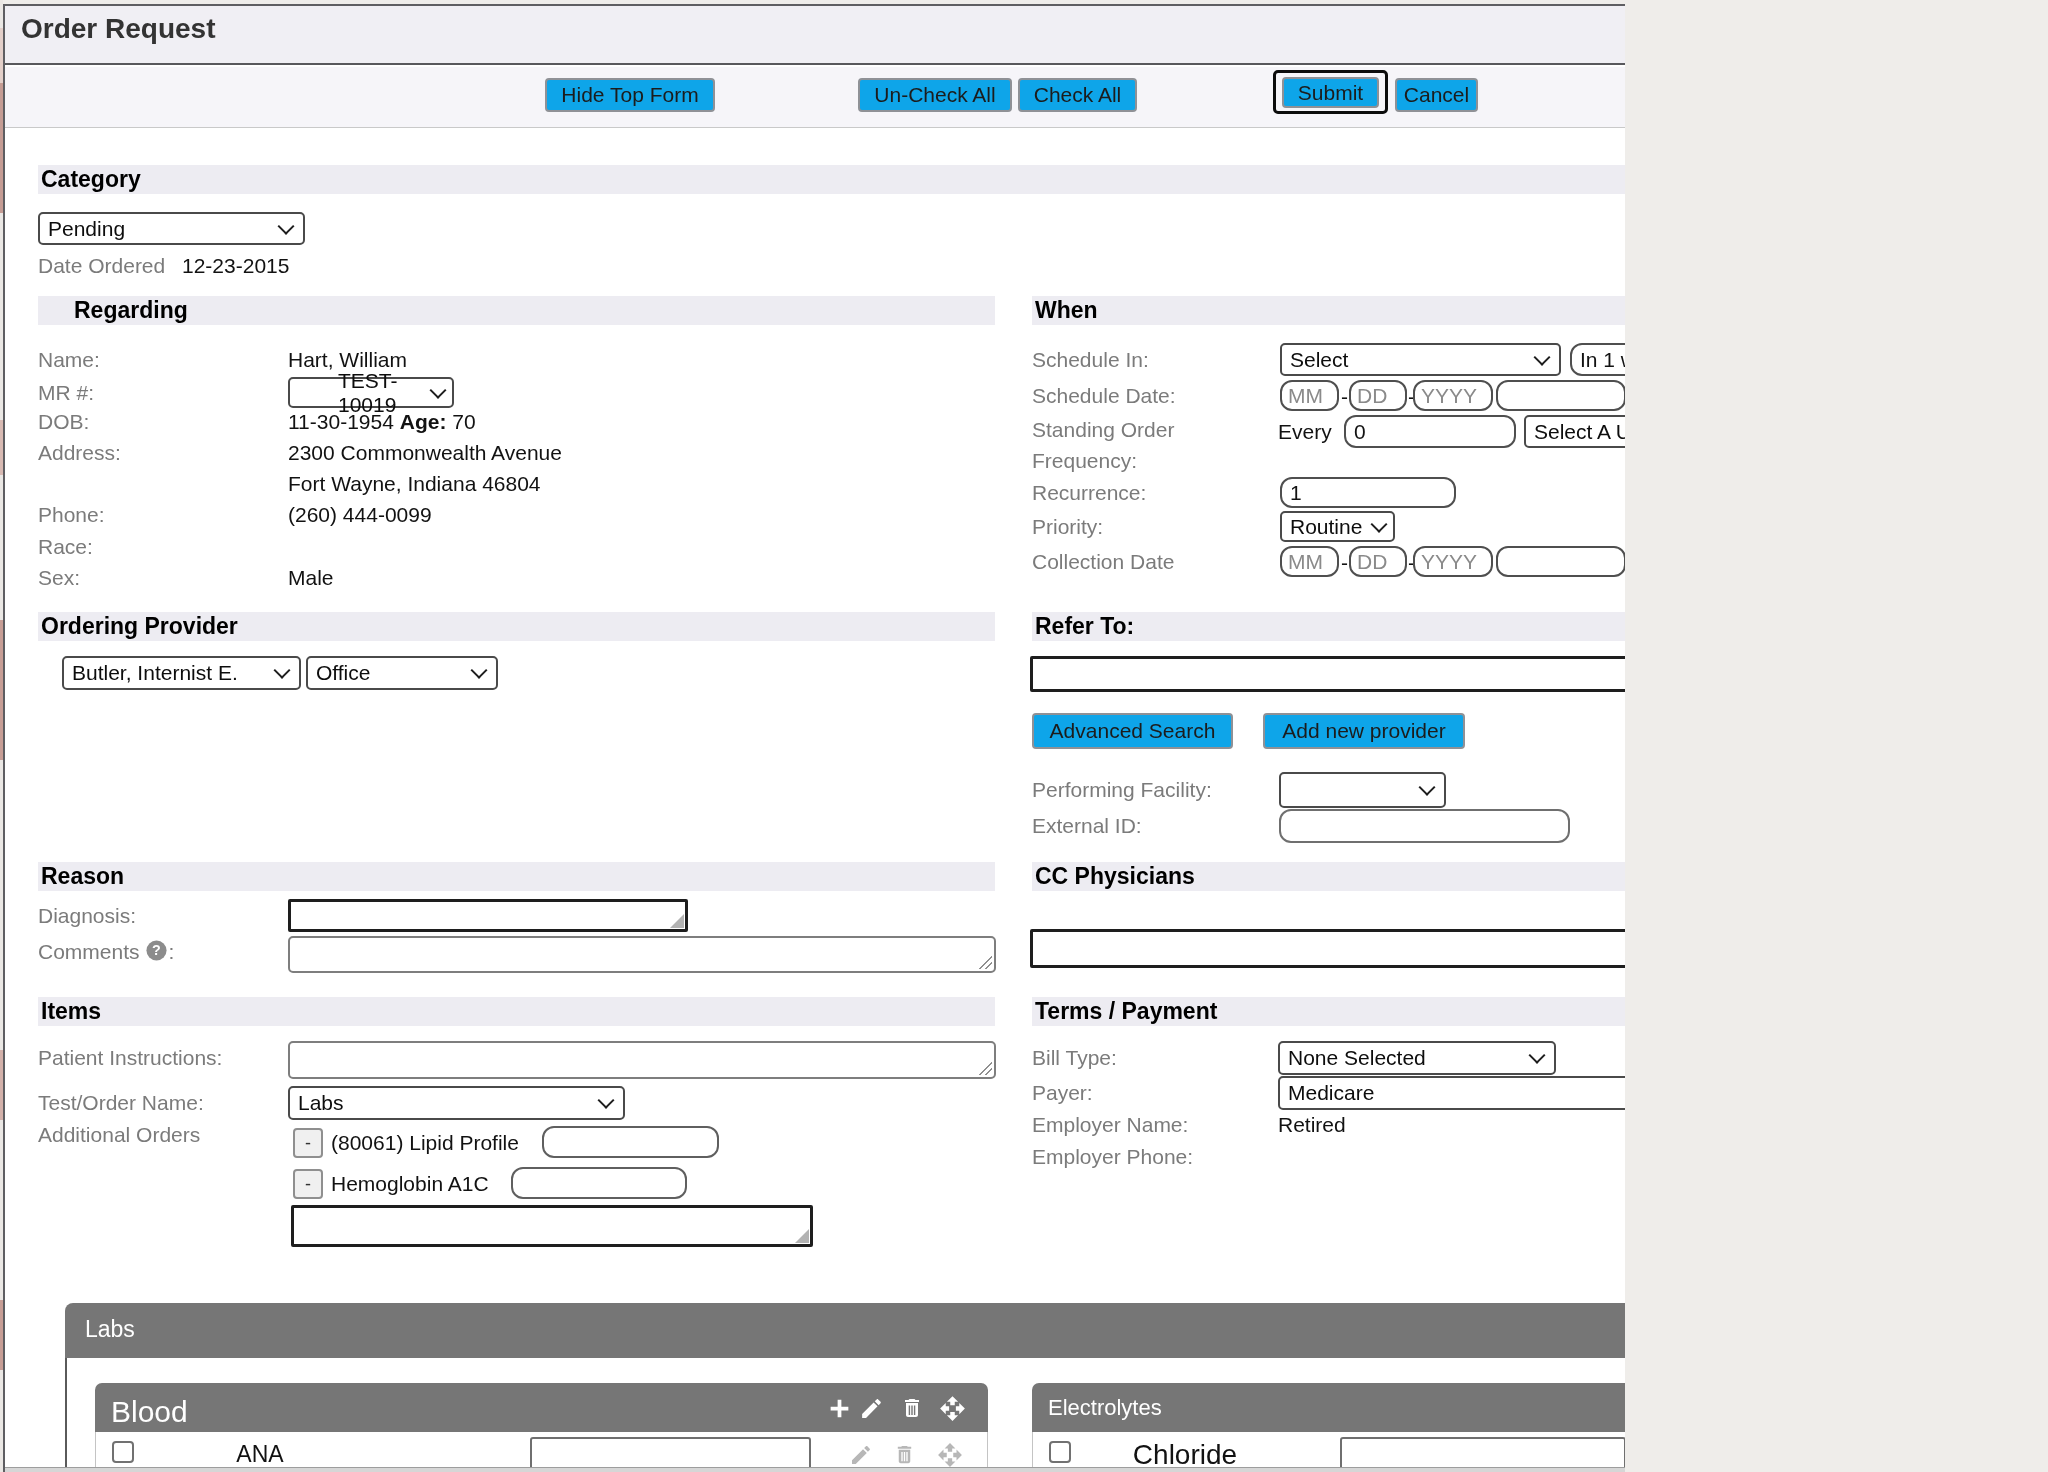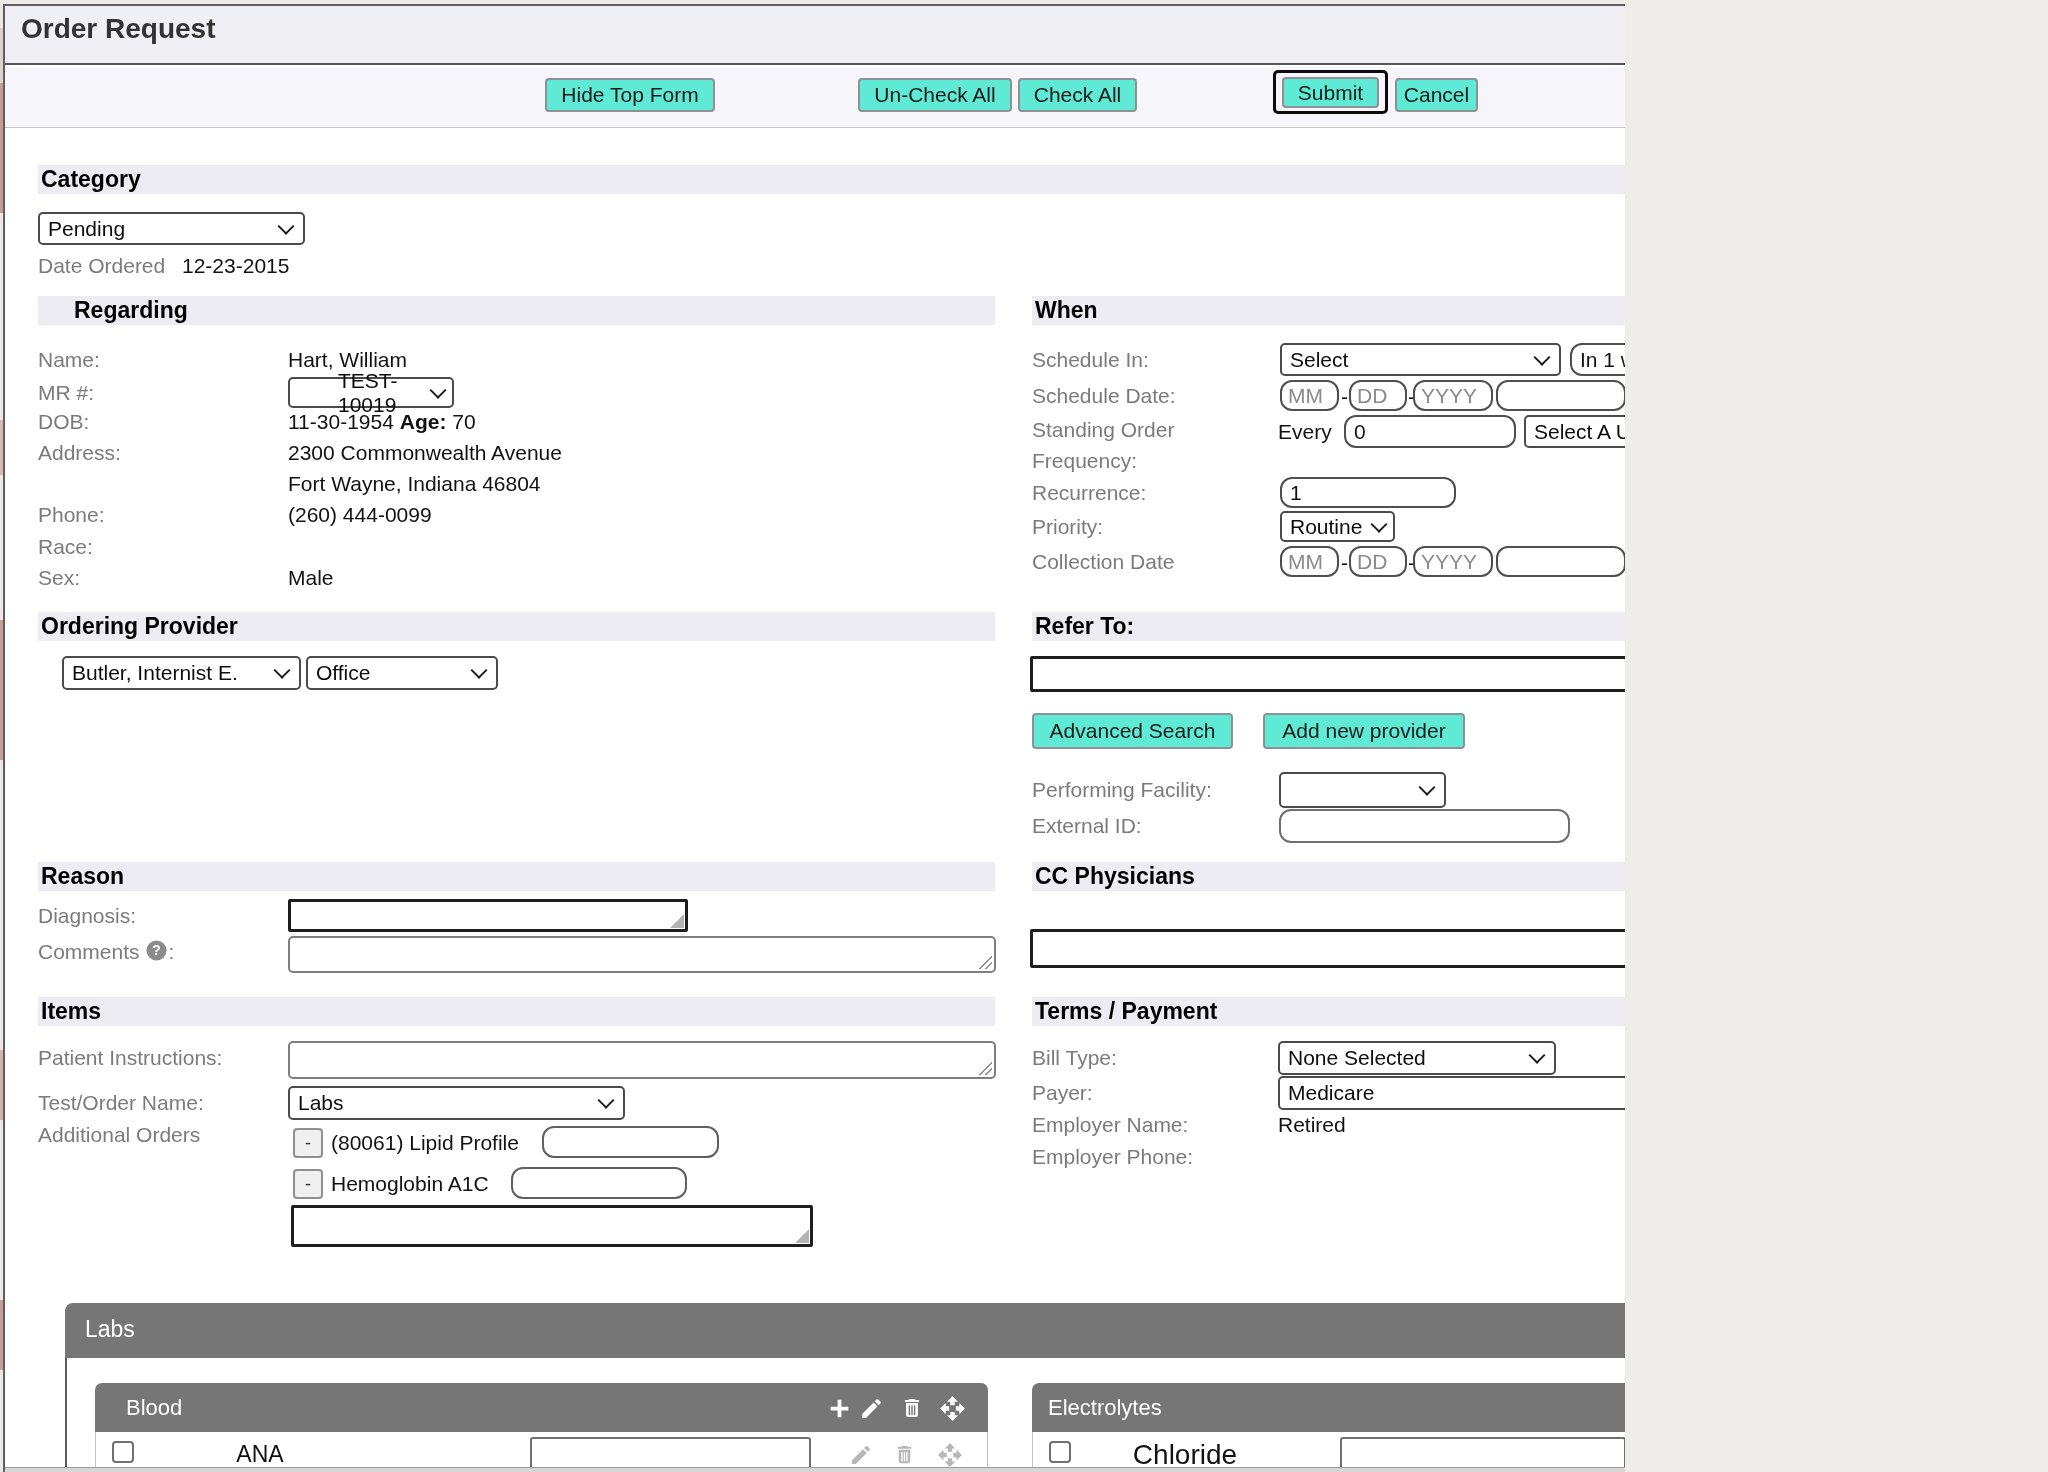--- a/index.html
+++ b/index.html
@@ -5,21 +5,21 @@
 html,body{margin:0;padding:0;background:#efedea;}
 #stage{position:relative;width:1625px;height:1472px;overflow:hidden;background:#efedea;font-family:"Liberation Sans",sans-serif;font-size:21px;color:#161616;}
 .frag{position:absolute;left:0;width:3px;}
 .modalbg{position:absolute;left:5px;top:6px;width:2043px;height:1466px;background:#ffffff;}
 .mborderL{position:absolute;left:3px;top:4px;width:2px;height:1468px;background:#5e5e62;}
 .mborderT{position:absolute;left:3px;top:4px;width:2045px;height:2px;background:#5e5e62;}
 .titlebar{position:absolute;left:5px;top:6px;width:2043px;height:59px;background:#f0eff4;border-bottom:2px solid #58585c;box-sizing:border-box;}
 .title{position:absolute;left:21px;top:13px;font-size:28px;font-weight:bold;color:#333;}
 .closebox{position:absolute;left:1986px;top:6px;width:62px;height:57px;border-left:2px solid #58585c;background:#f0eff4;display:flex;align-items:center;justify-content:center;cursor:pointer;}
 .toolbar{position:absolute;left:5px;top:67px;width:2013px;height:61px;background:#f6f5f9;border-bottom:1px solid #c9c9c9;box-sizing:border-box;}
-.btn{position:absolute;box-sizing:border-box;background:#5eead4;border:2px solid #8f9196;border-radius:4px;font-size:21px;color:#1c1c1c;display:flex;align-items:center;justify-content:center;white-space:nowrap;cursor:pointer;font-family:inherit;}
+.btn{position:absolute;box-sizing:border-box;background:#0ea5e9;border:2px solid #8f9196;border-radius:4px;font-size:21px;color:#1c1c1c;display:flex;align-items:center;justify-content:center;white-space:nowrap;cursor:pointer;font-family:inherit;}
 .focusring{position:absolute;box-sizing:border-box;border:3px solid #0c0c0c;border-radius:5px;background:#f6f5f9;}
 .secbar{position:absolute;height:29px;background:#edecf2;font-weight:bold;font-size:23px;color:#000;line-height:29px;padding-left:3px;box-sizing:border-box;white-space:nowrap;}
 .lbl{position:absolute;color:#7b7b7b;line-height:27px;white-space:nowrap;}
 .val{position:absolute;color:#121212;line-height:27px;white-space:nowrap;}
 .sel{position:absolute;box-sizing:border-box;background:#fff;border:2px solid #4a4a4a;border-radius:5px;display:flex;align-items:center;padding:0 32px 0 8px;cursor:pointer;color:#0d0d0d;}
 .sel .chev{position:absolute;right:11px;top:50%;width:10px;height:10px;border-right:2.5px solid #1c1c1c;border-bottom:2.5px solid #1c1c1c;transform:translateY(-72%) rotate(45deg);}
 .inp{position:absolute;box-sizing:border-box;background:#fff;border:2px solid #4f4f4f;border-radius:12px;font-family:inherit;font-size:21px;color:#121212;padding:0 8px;outline:none;}
 .inp::placeholder{color:#8a8a8a;opacity:1;}
 .tadark{position:absolute;box-sizing:border-box;background:#fff;border:3px solid #1e1e1e;border-radius:2px;}
 .talight{position:absolute;box-sizing:border-box;background:#fff;border:2px solid #7e7e7e;border-radius:5px;}
@@ -289,21 +289,21 @@
     </span>
 <span class="icon" style="left:1918px;top:1318px;width:25px;height:25px;">
       <svg viewBox="0 0 24 24" fill="#fff">
         <path d="M6 19c0 1.1.9 2 2 2h8c1.1 0 2-.9 2-2V7H6v12zM19 4h-3.5l-1-1h-5l-1 1H5v2h14V4z"></path>
         <path d="M9.4 9.5v9.5M12 9.5v9.5M14.6 9.5v9.5" stroke="#767676" stroke-width="1.4" fill="none"></path>
       </svg>
     </span>
 <div class="labsbody"></div>
 
 <div class="panelhdr subhdr" style="left:95px;top:1383px;width:893px;"></div>
-<span class="ptitle" style="left:126px;top:1395px;font-size:22px;">Blood</span>
+<span class="ptitle" style="left:111px;top:1395px;font-size:30px;">Blood</span>
 <span class="icon" style="left:827px;top:1396px;width:25px;height:25px;">
       <svg viewBox="0 0 24 24" fill="#fff">
         <path d="M10.2 3.5h3.6v6.7h6.7v3.6h-6.7v6.7h-3.6v-6.7H3.5v-3.6h6.7z"></path>
       </svg>
     </span>
 <span class="icon" style="left:859px;top:1396px;width:25px;height:25px;">
       <svg viewBox="0 0 24 24" fill="#fff">
         <path d="M3 17.25V21h3.75L17.81 9.94l-3.75-3.75L3 17.25zM20.71 7.04c.39-.39.39-1.02 0-1.41l-2.34-2.34c-.39-.39-1.02-.39-1.41 0l-1.83 1.83 3.75 3.75 1.83-1.83z"></path>
       </svg>
     </span>

